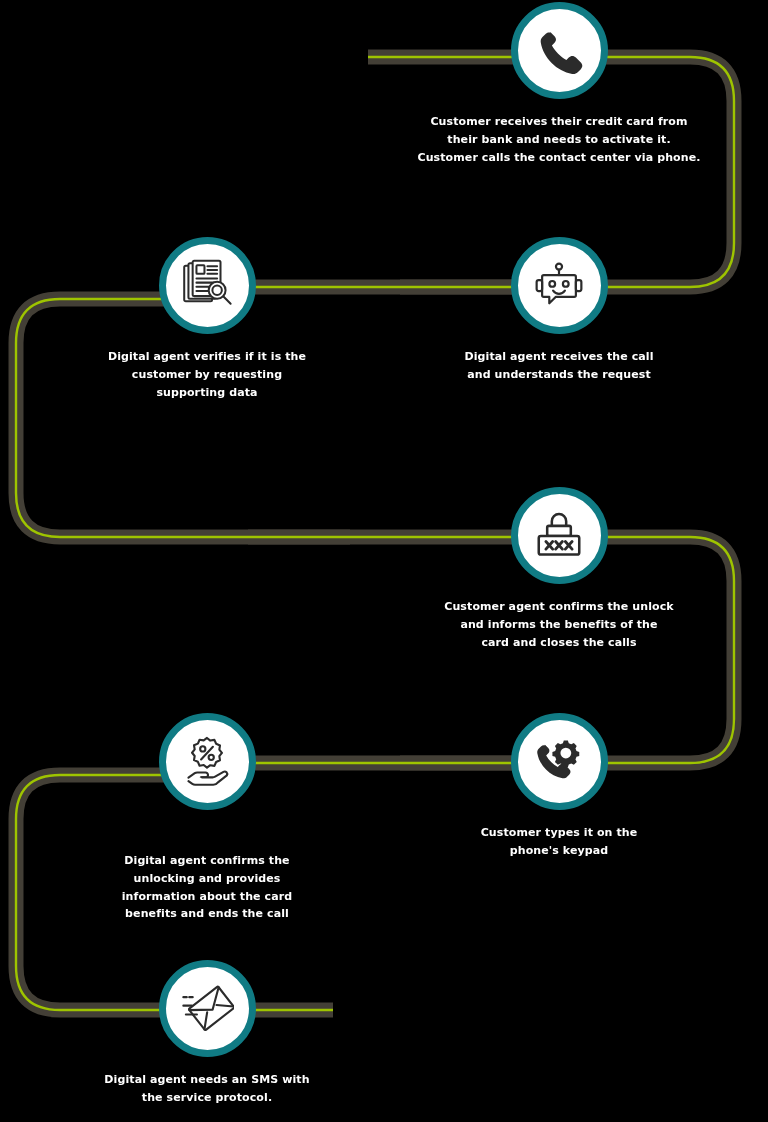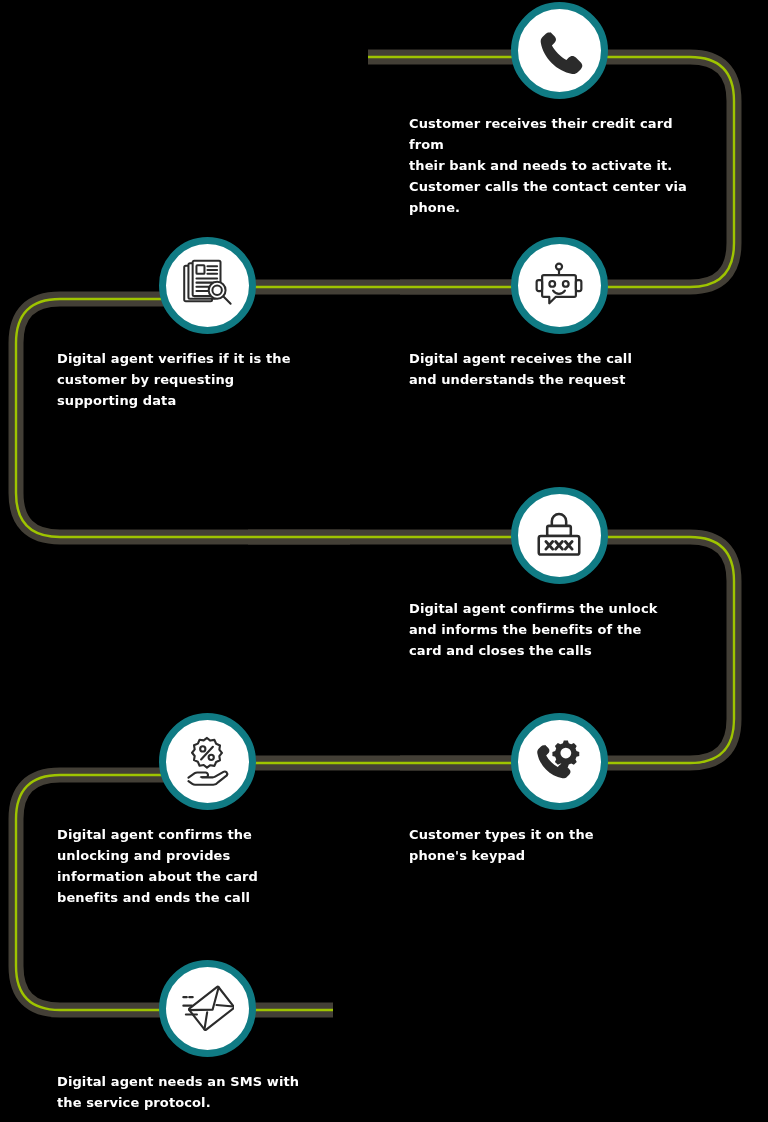--- a/index.html
+++ b/index.html
@@ -70,37 +70,38 @@
 
   .node-badge svg {
     width: 54px;
     height: 54px;
     display: block;
   }
 
   .node-caption {
     margin-top: 14px;
     color: #ffffff;
-    font-size: 13px;
+    font-size: 11px;
     font-weight: 700;
     line-height: 1.62;
+    text-align: center;
     letter-spacing: 0.1px;
     width: 300px;
     white-space: pre-line;
     font-family: "DejaVu Sans", "Liberation Sans", sans-serif;
   }
 
   
   #node-1 { left: 399px; top: 2px; }
   #node-2 { left: 399px; top: 237px; }
   #node-3 { left:  47px; top: 237px; }
   #node-4 { left:  47px; top: 487px; }
   #node-5 { left: 399px; top: 487px; }
   #node-6 { left: 399px; top: 713px; text-decoration: underline; }
-  #node-7 { left:  47px; top: 713px; }
+  #node-7 { left:  47px; top: 713px; gap: 28px; }
   #node-8 { left:  47px; top: 960px; }
 </style>
 </head>
 <body>
 
 <div id="flow-root">
 
   <svg id="connector-layer" viewBox="0 0 768 1122">
     <defs></defs>
 
@@ -212,21 +213,21 @@
               <line x1="16.5" y1="38.5" x2="24.5" y2="47.5"></line>
               <line x1="24.5" y1="38.5" x2="16.5" y2="47.5"></line>
               <line x1="28" y1="38.5" x2="36" y2="47.5"></line>
               <line x1="36" y1="38.5" x2="28" y2="47.5"></line>
               <line x1="39.5" y1="38.5" x2="47.5" y2="47.5"></line>
               <line x1="47.5" y1="38.5" x2="39.5" y2="47.5"></line>
             </g>
           </svg>
         </span>
       </div>
-      <div class="node-caption">Digital agent confirms the unlock
+      <div class="node-caption">Customer agent confirms the unlock
 and informs the benefits of the
 card and closes the calls</div>
     </div>
 
     <div class="node" id="node-6">
       <div class="node-badge">
         <span>
           <svg viewBox="0 0 64 64" fill="none">
             <path d="M14 12c-1.2 0-2.4.6-3.4 1.6l-2.7 2.7c-1.4 1.4-1.9 3.3-1.6 5.2 1.3 7.4 5 14.1 10.3 19.5 5.4 5.4 12.1 9 19.5 10.3 1.9.3 3.8-.2 5.2-1.6l2.7-2.7c1-1 1.6-2.2 1.6-3.4s-.6-2.4-1.6-3.4l-4.5-4.5c-1-1-2.2-1.6-3.4-1.6s-2.4.6-3.4 1.6l-2.2 2.2c-2.9-1.6-5.5-3.6-7.8-5.9-2.3-2.3-4.3-5-5.9-7.8l2.2-2.2c1-1 1.6-2.2 1.6-3.4s-.6-2.4-1.6-3.4l-4.5-4.5C16.4 12.6 15.2 12 14 12z" fill="#2b2b2b"></path>
             <path d="M42.5 6.5l1.1 3.3a12 12 0 0 1 2.9 1.2l3.1-1.5 3.4 3.4-1.5 3.1c.5.9.9 1.9 1.2 2.9l3.3 1.1v4.8l-3.3 1.1a12 12 0 0 1-1.2 2.9l1.5 3.1-3.4 3.4-3.1-1.5a12 12 0 0 1-2.9 1.2l-1.1 3.3h-4.8l-1.1-3.3a12 12 0 0 1-2.9-1.2l-3.1 1.5-3.4-3.4 1.5-3.1a12 12 0 0 1-1.2-2.9l-3.3-1.1v-4.8l3.3-1.1c.3-1 .7-2 1.2-2.9l-1.5-3.1 3.4-3.4 3.1 1.5c.9-.5 1.9-.9 2.9-1.2l1.1-3.3z" fill="#2b2b2b"></path>

